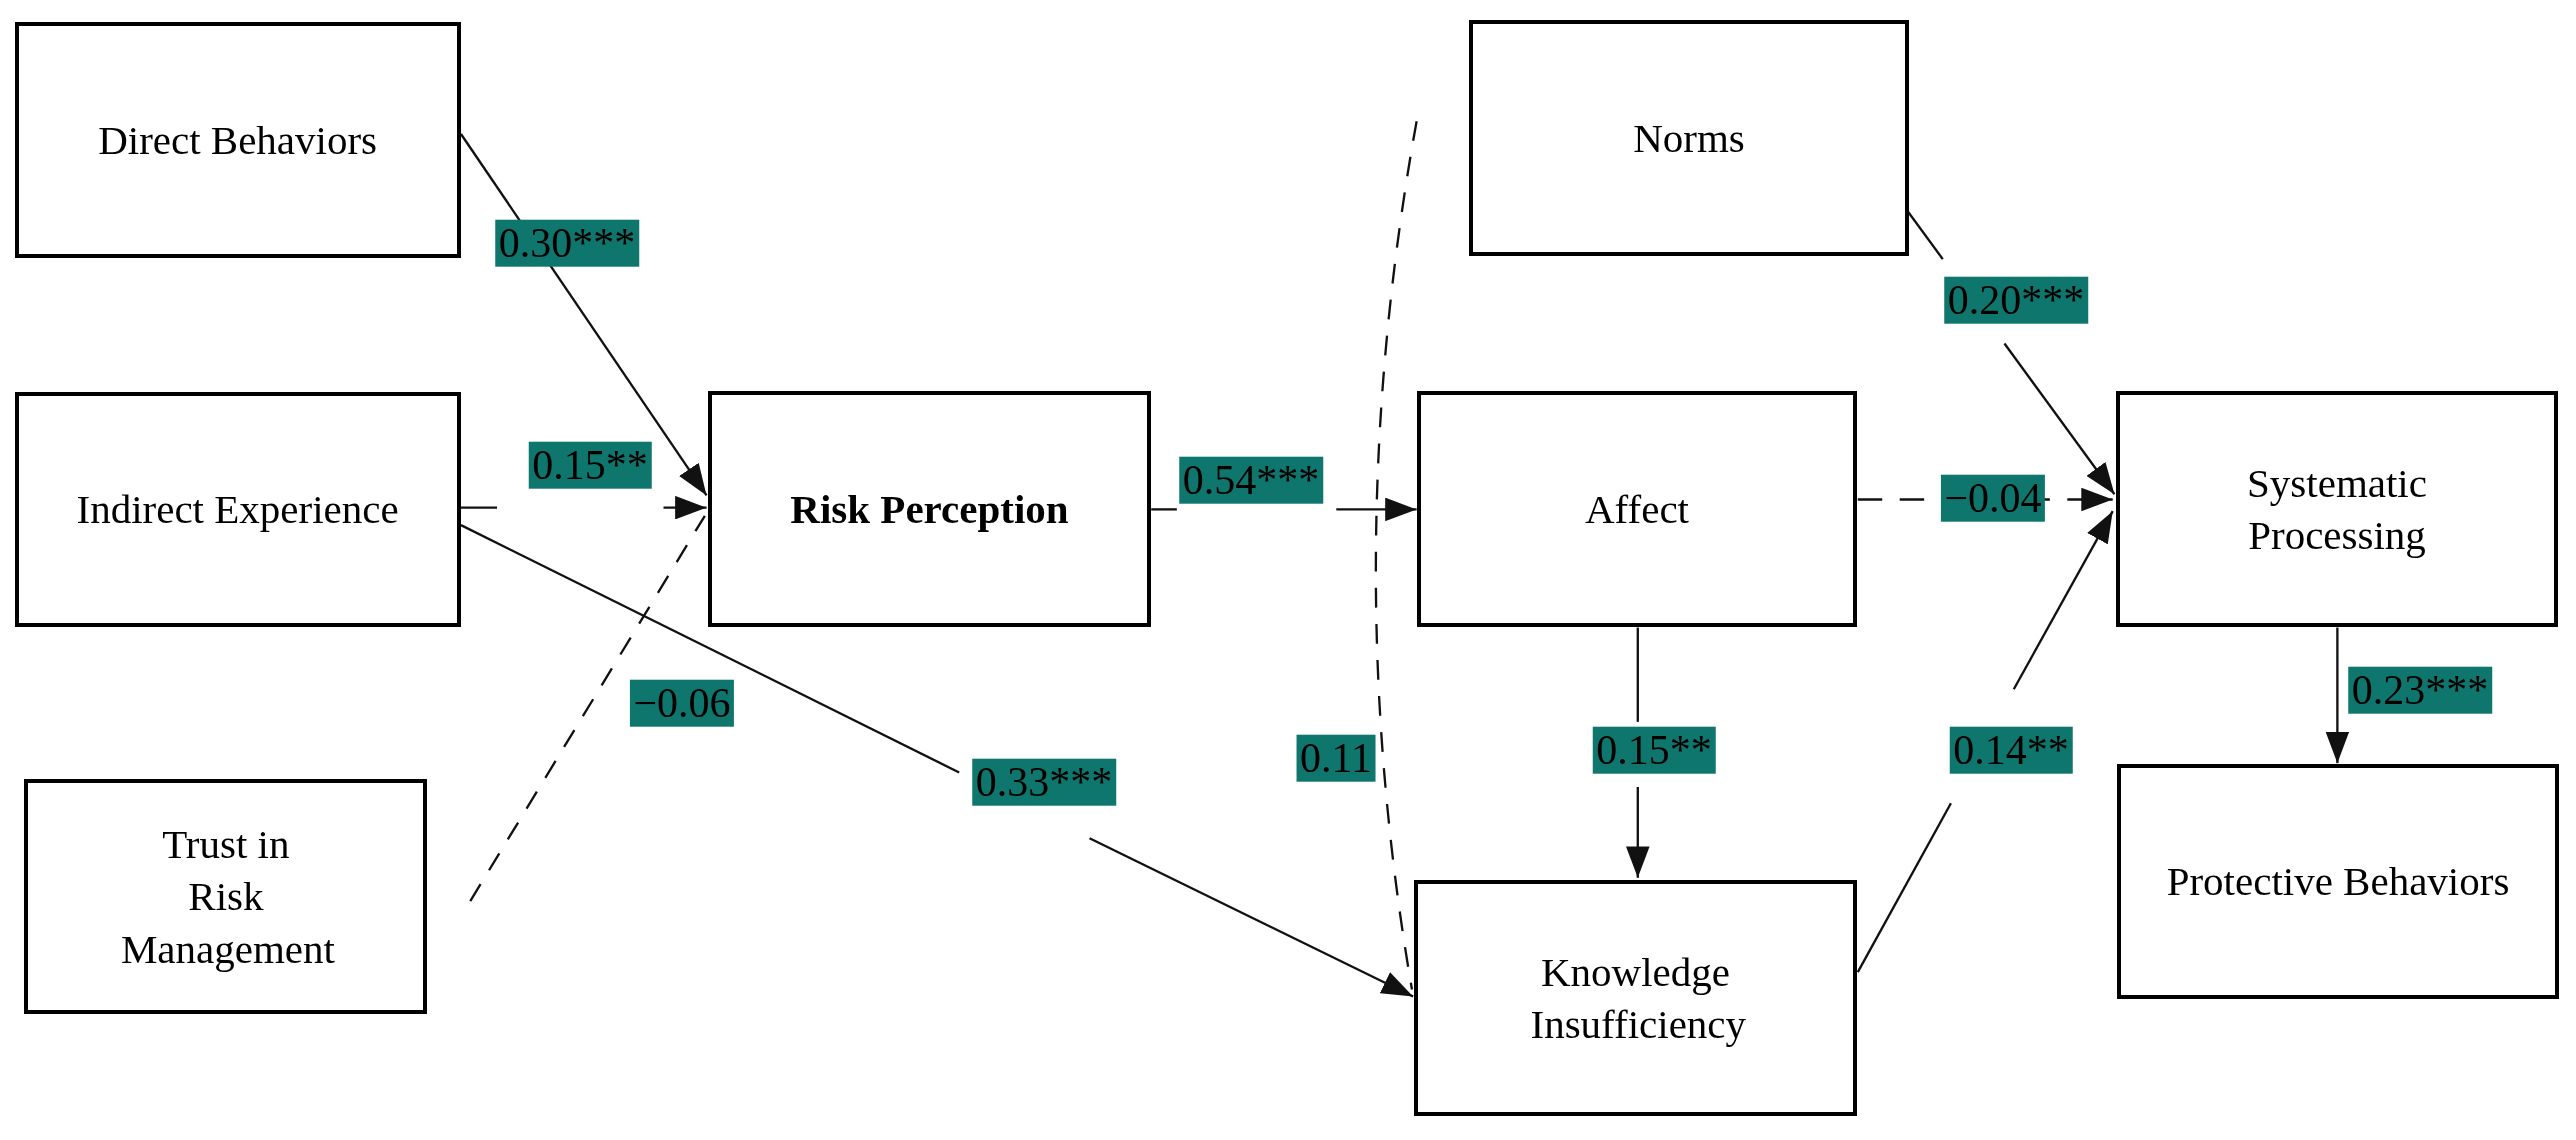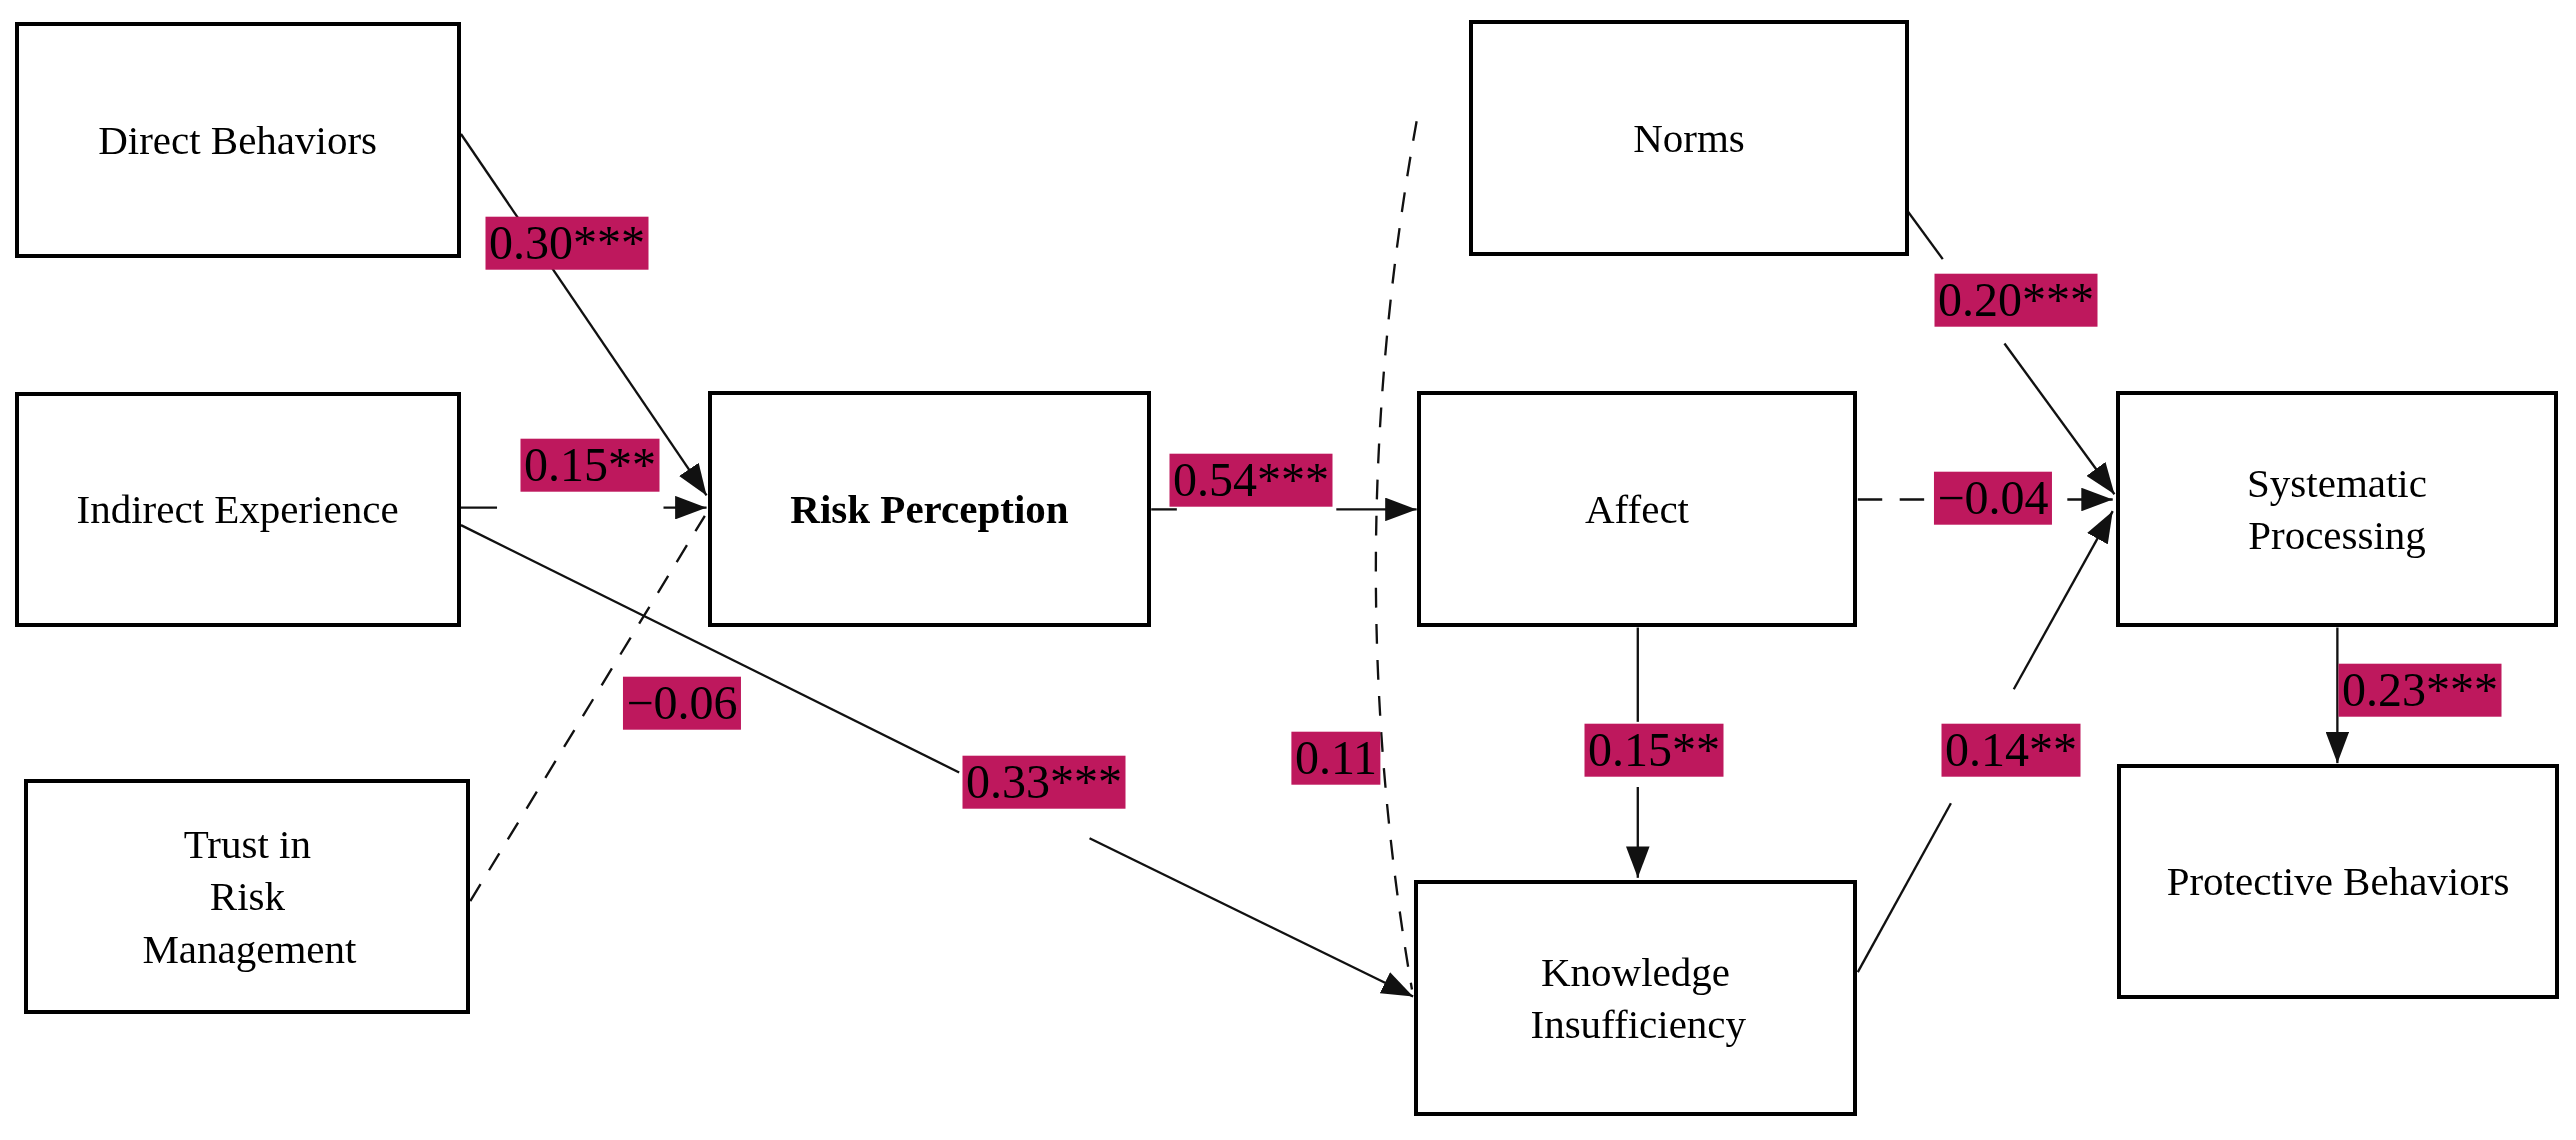--- a/index.html
+++ b/index.html
@@ -22,22 +22,22 @@
     display:flex;align-items:center;justify-content:center;
     text-align:center;
     font-size:41px;line-height:1.28;
     box-sizing:border-box;
   }
   .node .lbl{display:block;}
   .node .lbl.narrow{max-width:210px;}
   .coef{
     position:absolute;
     transform:translate(-50%,-50%);
-    font-size:48px;line-height:1;
-    background:#be185d;
+    font-size:42px;line-height:1;
+    background:#0f766e;
     padding:2.3px 3.5px;
     white-space:nowrap;
   }
 </style>
 </head>
 <body>
 
 <div id="canvas">
 
   <svg id="wires" viewBox="0 0 4426 1960">
@@ -77,21 +77,21 @@
   </svg>
 
   <div class="node" style="left:14.6px;top:22px;width:446px;height:236px;">
     <span class="lbl">Direct Behaviors</span>
   </div>
 
   <div class="node" style="left:14.6px;top:392px;width:446px;height:235px;">
     <span class="lbl">Indirect Experience</span>
   </div>
 
-  <div class="node" style="left:24.4px;top:779px;width:446px;height:235px;">
+  <div class="node" style="left:24.4px;top:779px;width:403px;height:235px;">
     <span class="lbl narrow">Trust in Risk Management</span>
   </div>
 
   <div class="node" style="left:708px;top:391px;width:443px;height:236px;font-weight:bold;">
     <span class="lbl">Risk Perception</span>
   </div>
 
   <div class="node" style="left:1469px;top:20px;width:440px;height:236px;">
     <span class="lbl">Norms</span>
   </div>

